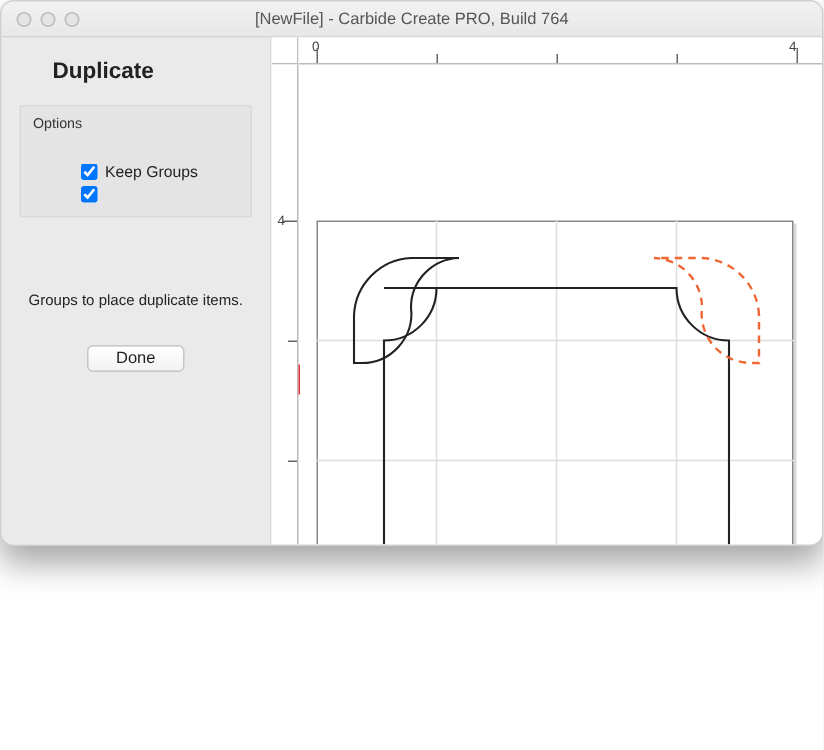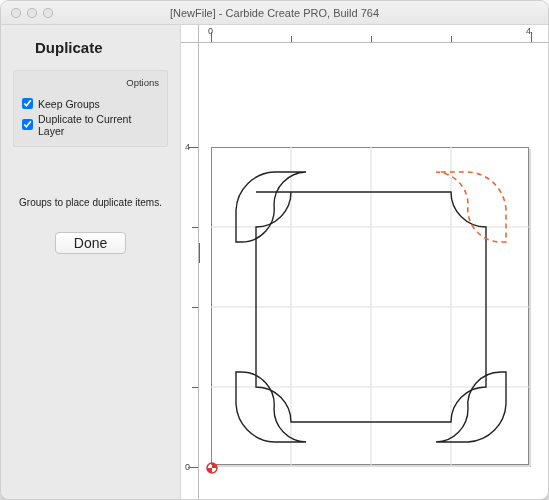--- a/index.html
+++ b/index.html
@@ -1,20 +1,20 @@
 <!DOCTYPE html>
 <html><head>
 <meta charset="utf-8">
 <style>
   * { box-sizing: border-box; margin: 0; padding: 0; }
   html, body { width: 549px; height: 500px; font-family: -apple-system, "Helvetica Neue", Arial, sans-serif; }
   body { background: #fff; }
 
   .window {
-    width: 549px; height: 500px;
+    width: 549px; height: 364px;
     background: #ececec;
     border: 1px solid #cfcfcf;
     border-radius: 9px;
     box-shadow: 0 12px 22px rgba(0,0,0,0.35);
     display: flex; flex-direction: column;
     overflow: hidden;
   }
 
   .titlebar {
     height: 24px;
@@ -43,27 +43,27 @@
   }
   .panel-title { font-size: 15px; font-weight: 700; margin: 4px 0 14px 22px; }
   .opt-group {
     border: 1px solid #d9d9d9;
     background: #e4e4e4;
     border-radius: 2px;
     padding: 6px 8px 8px 8px;
     position: relative;
     margin-bottom: 20px;
   }
-  .opt-caption { font-size: 9.5px; color: #333; margin-bottom: 8px; text-align: right; }
-  .opt-row { display: flex; align-items: center; gap: 5px; padding: 1.5px 0; }
+  .opt-caption { font-size: 9.5px; color: #333; margin-bottom: 19px; }
+  .opt-row { display: flex; align-items: center; gap: 5px; padding: 1.5px 0; margin-left: 32px; }
   .opt-row input { width: 11px; height: 11px; }
   .hint { text-align: center; font-size: 10px; color: #222; margin: 30px 0 24px; }
   .done-row { display: flex; justify-content: center; }
   .done-btn {
-    font-size: 14px; padding: 2px 18px;
+    font-size: 11px; padding: 2px 18px;
     background: linear-gradient(#ffffff, #f2f2f2);
     border: 1px solid #c6c6c6; border-radius: 4px;
     color: #222;
   }
 
   .canvas-area {
     flex: 1; background: #fff; position: relative; overflow: hidden;
   }
   .ruler-h {
     position: absolute; left: 18px; right: 0; top: 0; height: 18px;
@@ -112,21 +112,20 @@
       <div class="panel-title">Duplicate</div>
 
       <div class="opt-group">
         <div class="opt-caption">Options</div>
         <label class="opt-row">
           <input type="checkbox" checked="" style="">
           <span>Keep Groups</span>
         </label>
         <label class="opt-row">
           <input type="checkbox" checked="" style="">
-          <span>Duplicate to Current Layer</span>
         </label>
       </div>
 
       <div class="hint">Groups to place duplicate items.</div>
 
       <div class="done-row">
         <button class="done-btn">Done</button>
       </div>
     </div>
 

